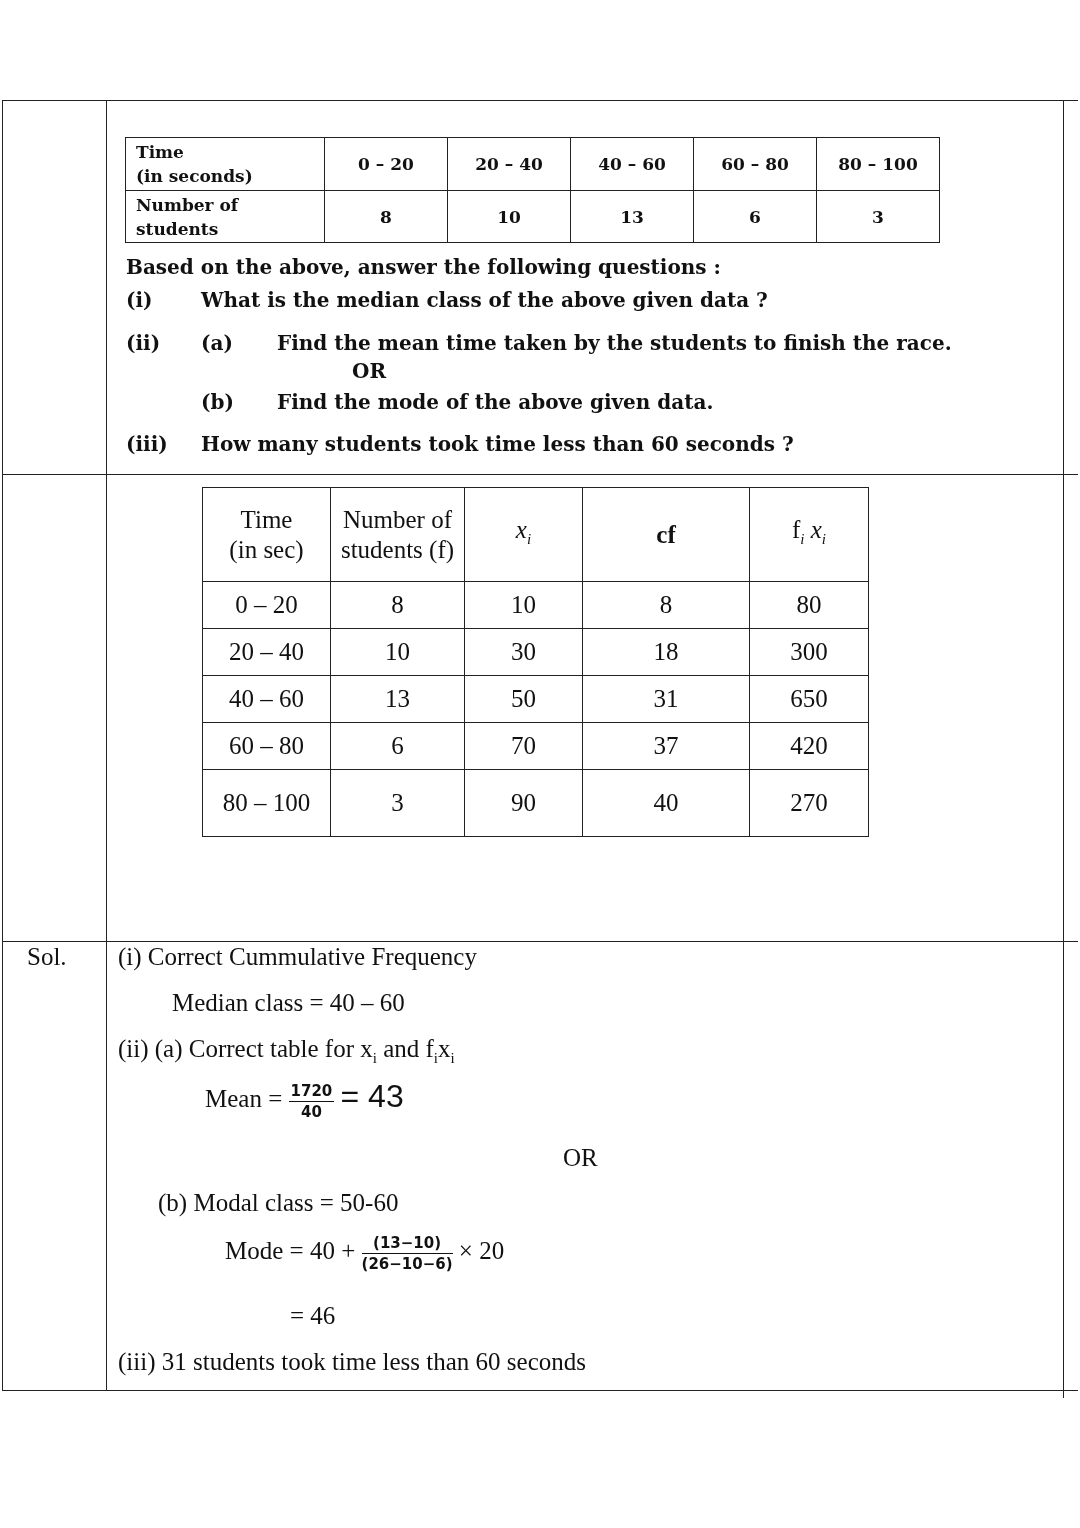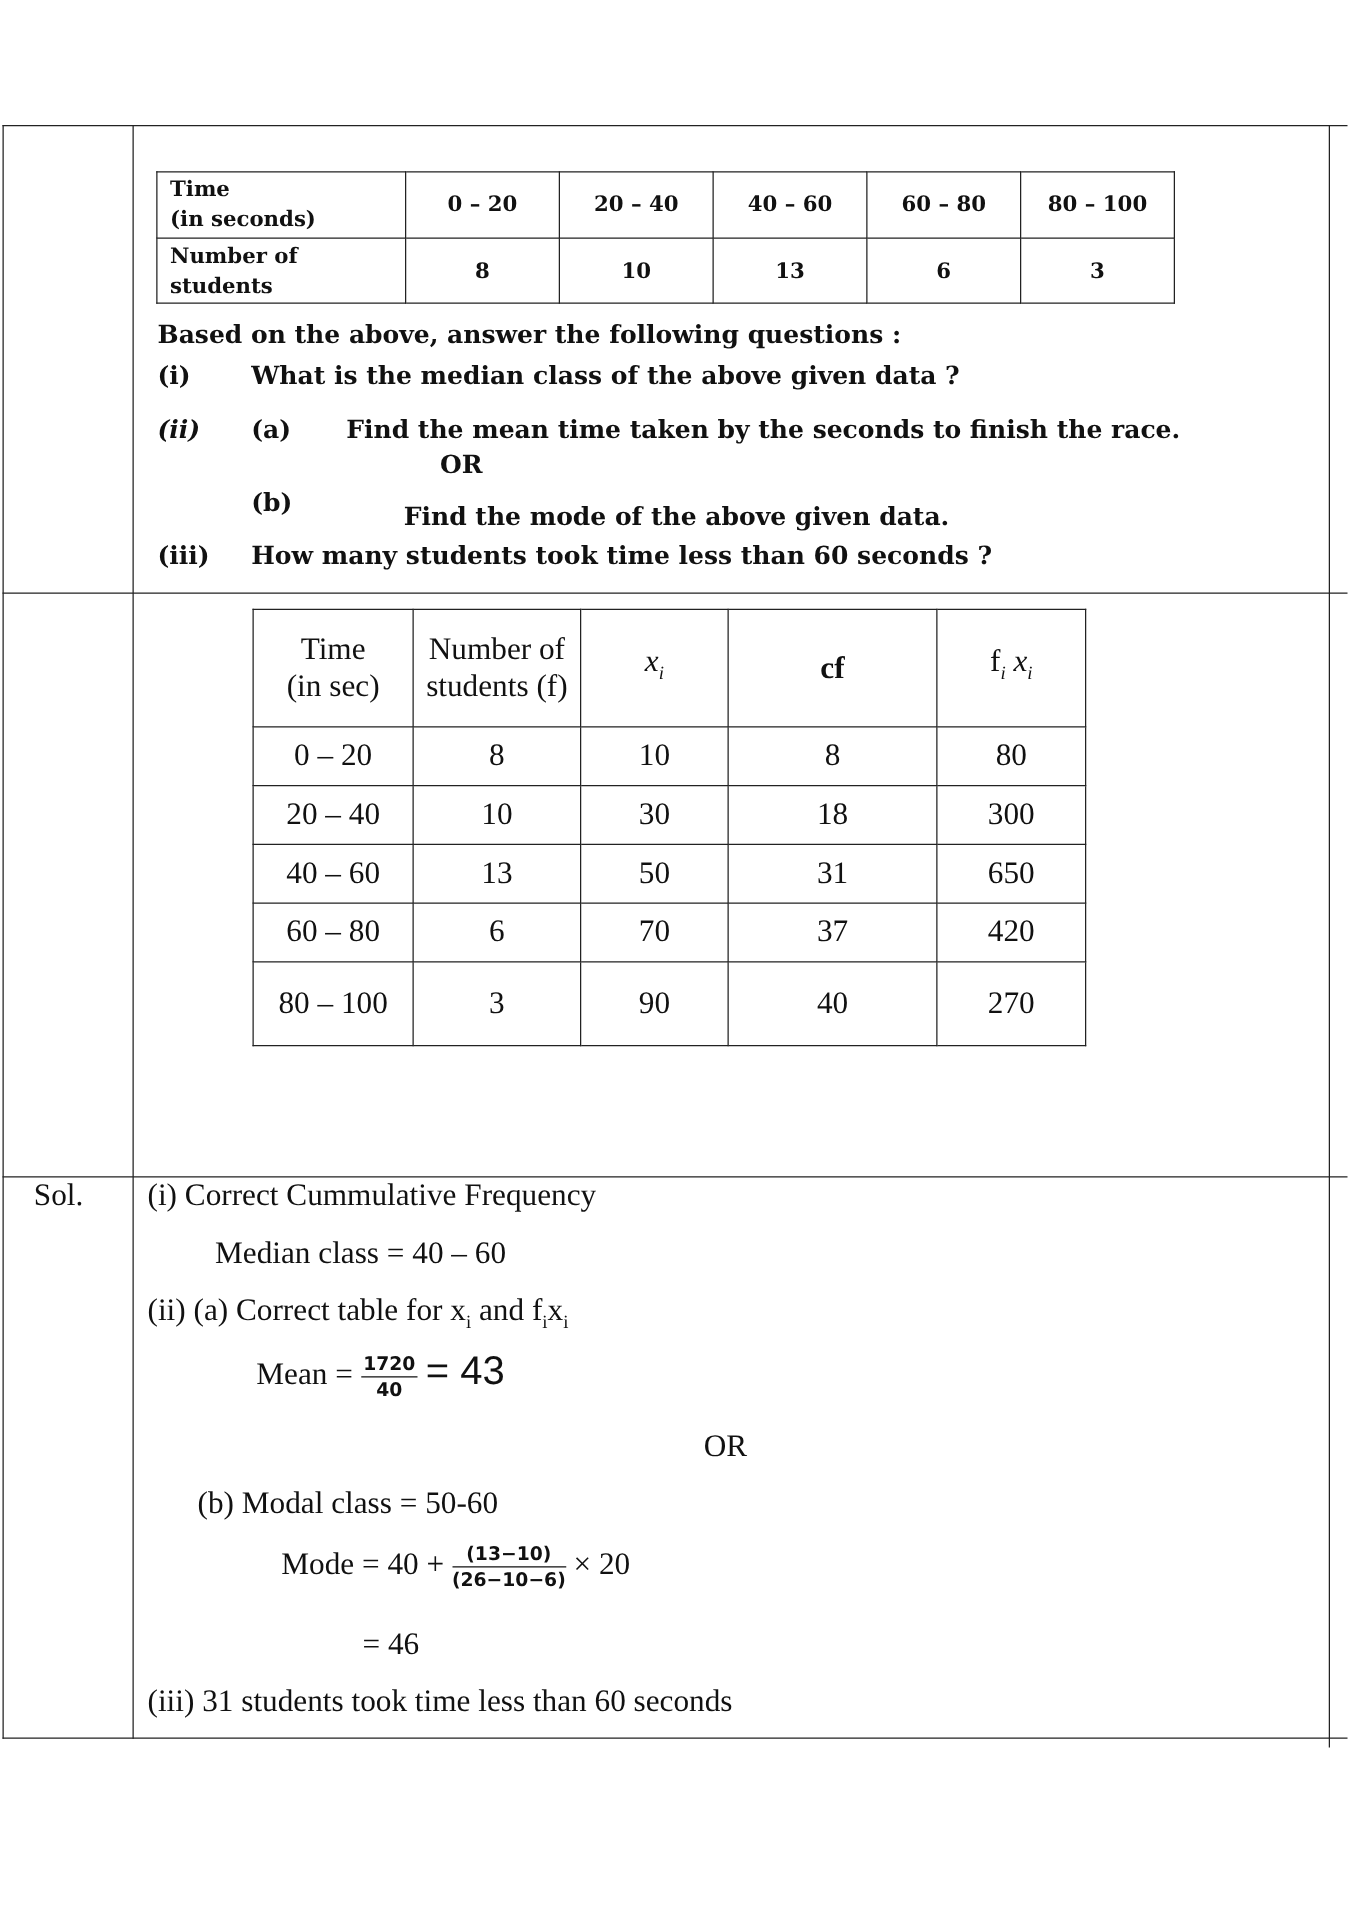--- a/index.html
+++ b/index.html
@@ -69,26 +69,26 @@
     <td class="c">13</td>
     <td class="c">6</td>
     <td class="c">3</td>
   </tr>
 </tbody>
   </table>
 
 <div class="qtext" style="left:126px; top:255px;">Based on the above, answer the following questions :</div>
 <div class="qtext" style="left:126px; top:288px;">(i)</div>
 <div class="qtext" style="left:201px; top:288px;">What is the median class of the above given data ?</div>
-<div class="qtext" style="left:126px; top:331px;font-style:italic;">(ii)</div>
+<div class="qtext" style="left:126px; top:331px;">(ii)</div>
 <div class="qtext" style="left:201px; top:331px;">(a)</div>
-<div class="qtext" style="left:277px; top:331px;">Find the mean time taken by the seconds to finish the race.</div>
+<div class="qtext" style="left:277px; top:331px;">Find the mean time taken by the students to finish the race.</div>
 <div class="qtext" style="left:352px; top:359px;">OR</div>
 <div class="qtext" style="left:201px; top:390px;">(b)</div>
-<div class="qtext" style="left:277px; top:401px;margin-left:46px;">Find the mode of the above given data.</div>
+<div class="qtext" style="left:277px; top:390px;">Find the mode of the above given data.</div>
 <div class="qtext" style="left:126px; top:432px;">(iii)</div>
 <div class="qtext" style="left:201px; top:432px;">How many students took time less than 60 seconds ?</div>
 
 <table class="stable">
   <tbody>
       <tr class="h">
     <td style="width:127px;">
       <span>Time</span><br>
       <span>(in sec)</span>
     </td>

